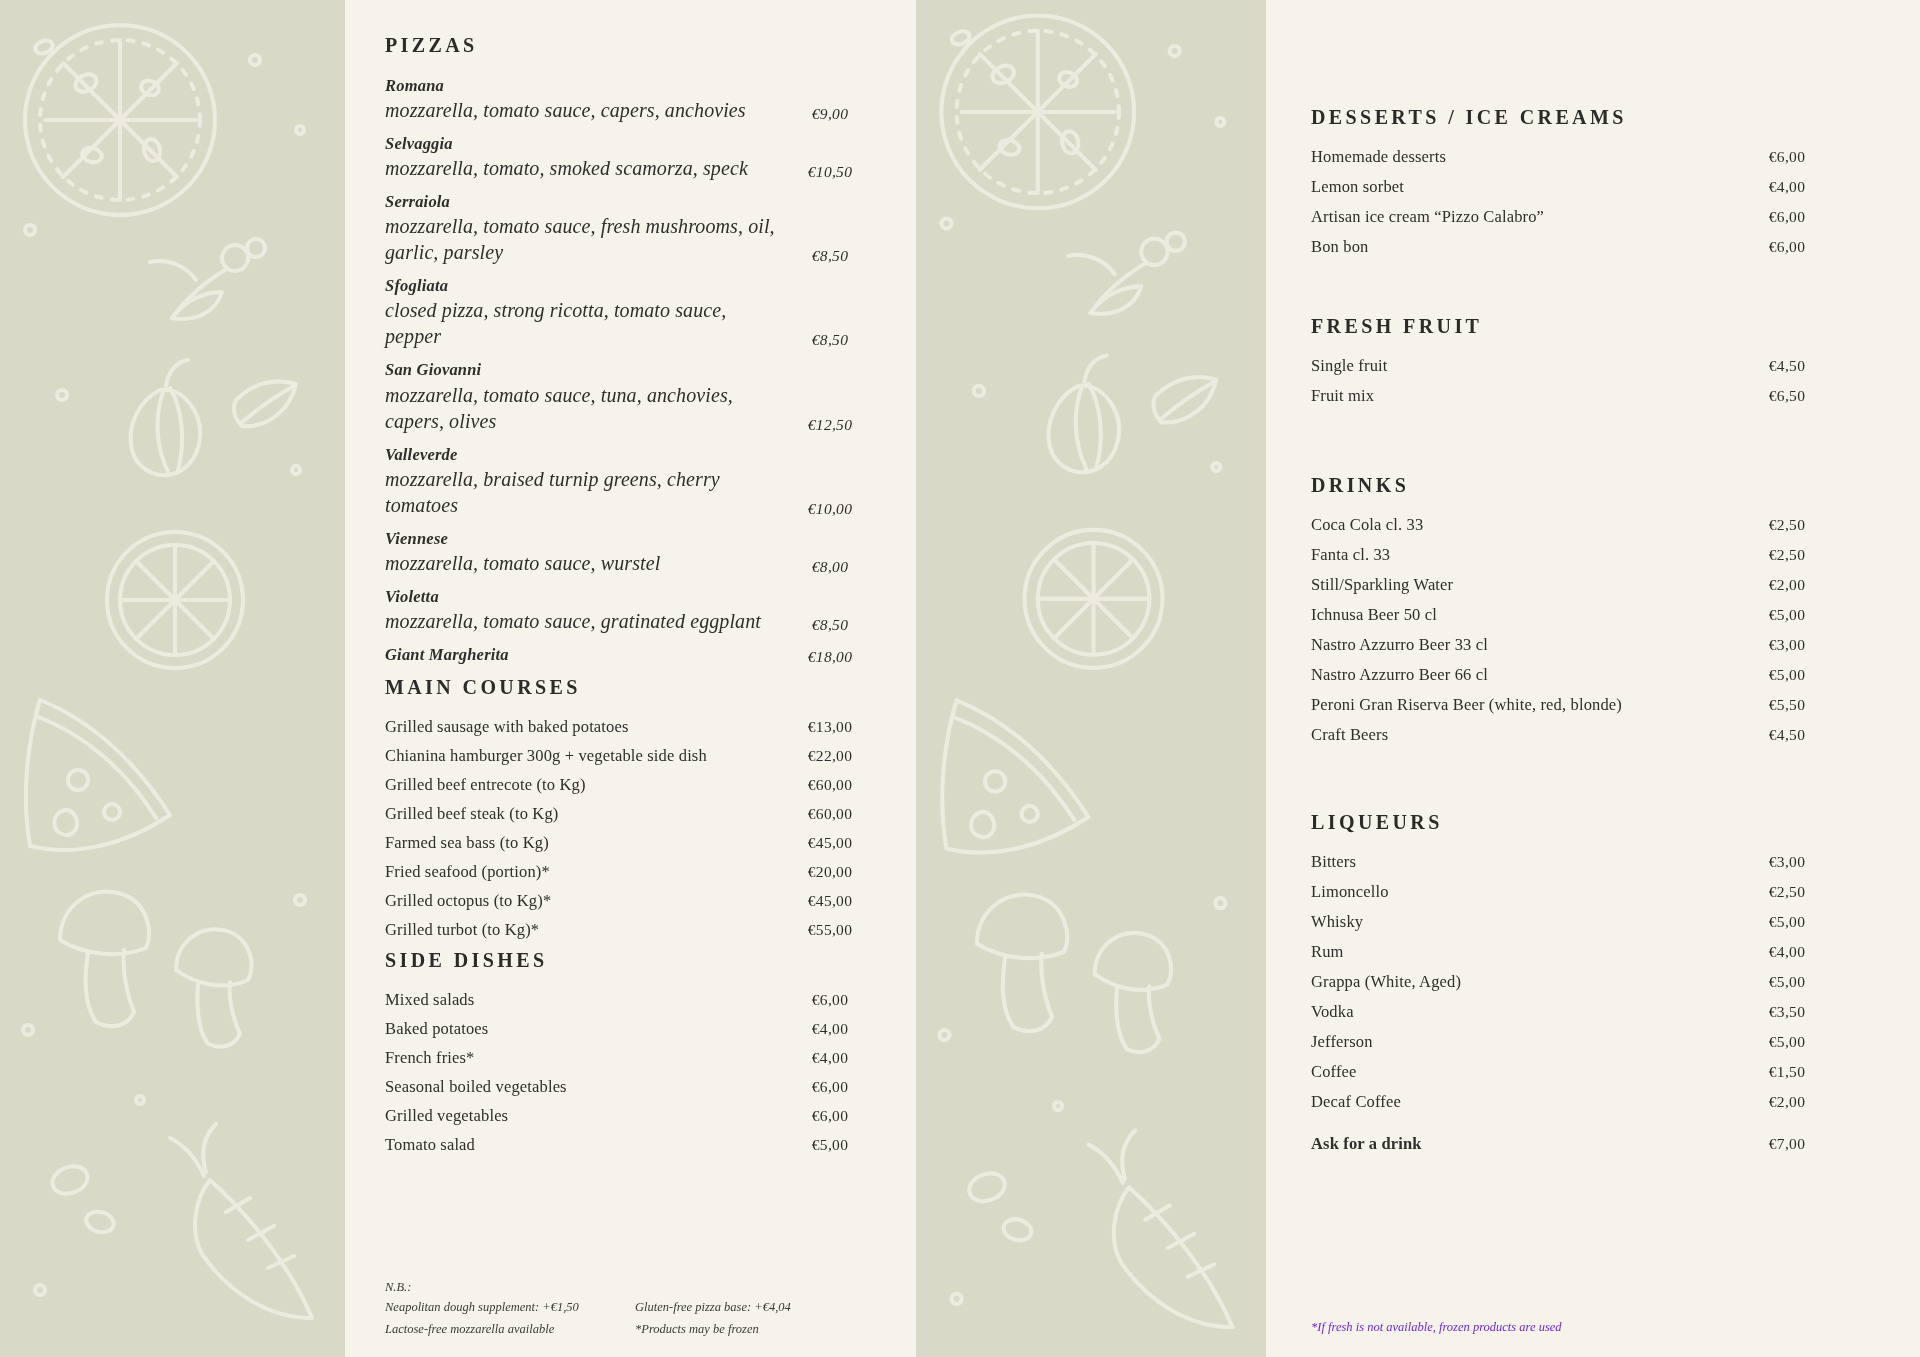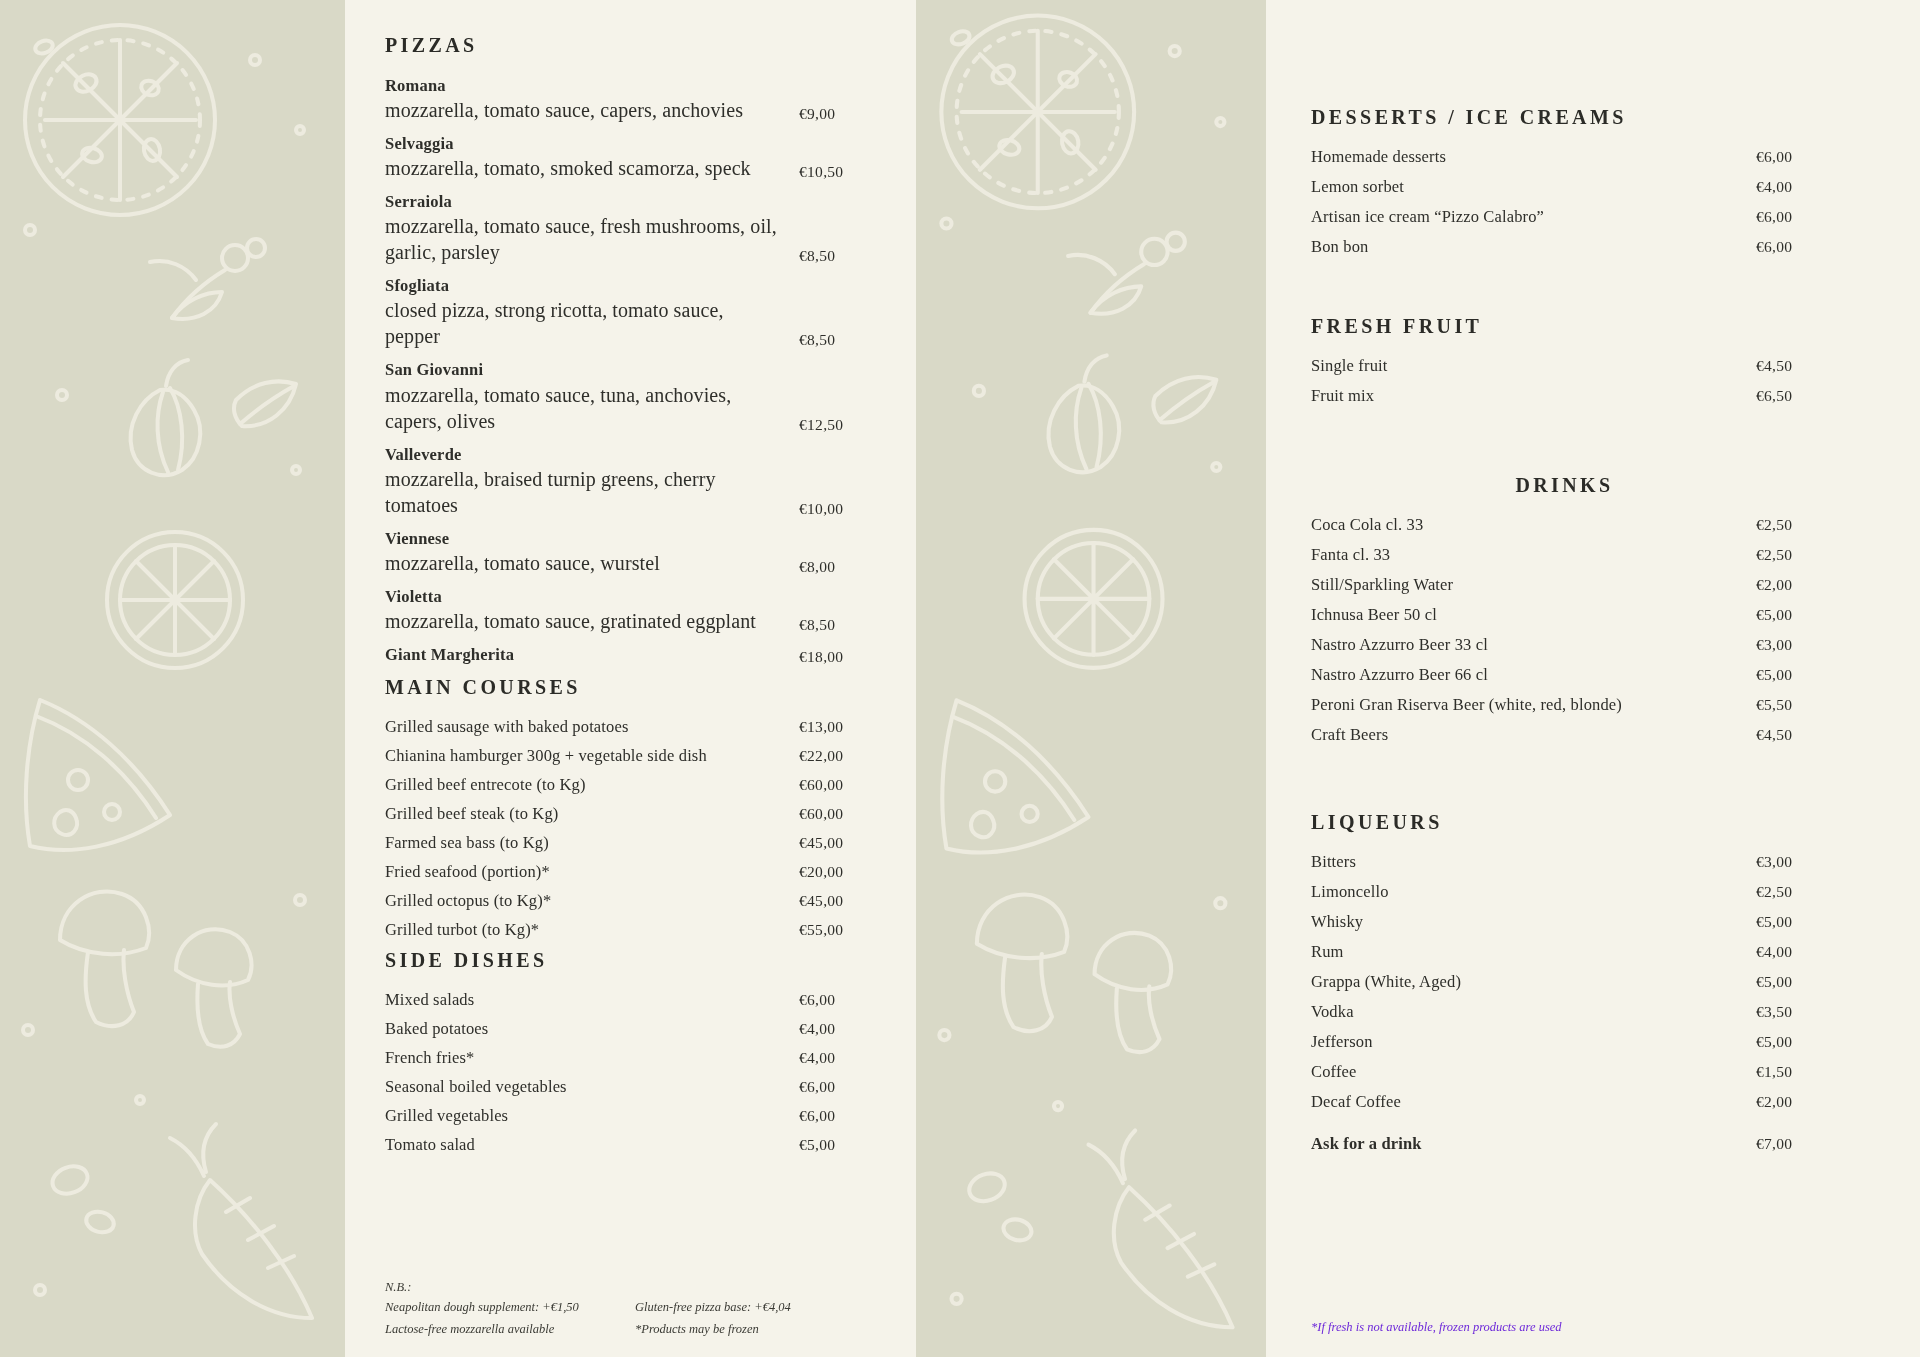--- a/index.html
+++ b/index.html
@@ -70,25 +70,25 @@
   .item-desc {
     font-size: 20px;
     line-height: 1.3;
     letter-spacing: .1px;
   }
   .price {
     font-size: 15.5px;
     white-space: nowrap;
     letter-spacing: .3px;
     min-width: 62px;
-    text-align: left;
+    text-align: center;
   }
 
   
-  .pizza-row { margin-bottom: 10px; }
+  .pizza-row { margin-bottom: 10px; font-style: italic; }
   .pizza-row .item-text .item-name { margin-bottom: 1px; }
 
   .simple-row {
     display: flex;
     justify-content: space-between;
     align-items: baseline;
     margin-bottom: 9px;
   }
   .simple-row .label { font-size: 16.5px; letter-spacing: .15px; }
   .simple-row .price { font-size: 15.5px; }
@@ -420,21 +420,21 @@
       <div class="simple-row drink-row">
         <div class="label">Single fruit</div>
         <div class="price">€4,50</div>
       </div>
       <div class="simple-row drink-row">
         <div class="label">Fruit mix</div>
         <div class="price">€6,50</div>
       </div>
     </div>
 
-    <h2 class="section-title" style="margin-top:68px;text-align:center;">DRINKS</h2>
+    <h2 class="section-title" style="margin-top:68px;">DRINKS</h2>
     <div>
       <div class="simple-row drink-row">
         <div class="label">Coca Cola cl. 33</div>
         <div class="price">€2,50</div>
       </div>
       <div class="simple-row drink-row">
         <div class="label">Fanta cl. 33</div>
         <div class="price">€2,50</div>
       </div>
       <div class="simple-row drink-row">

